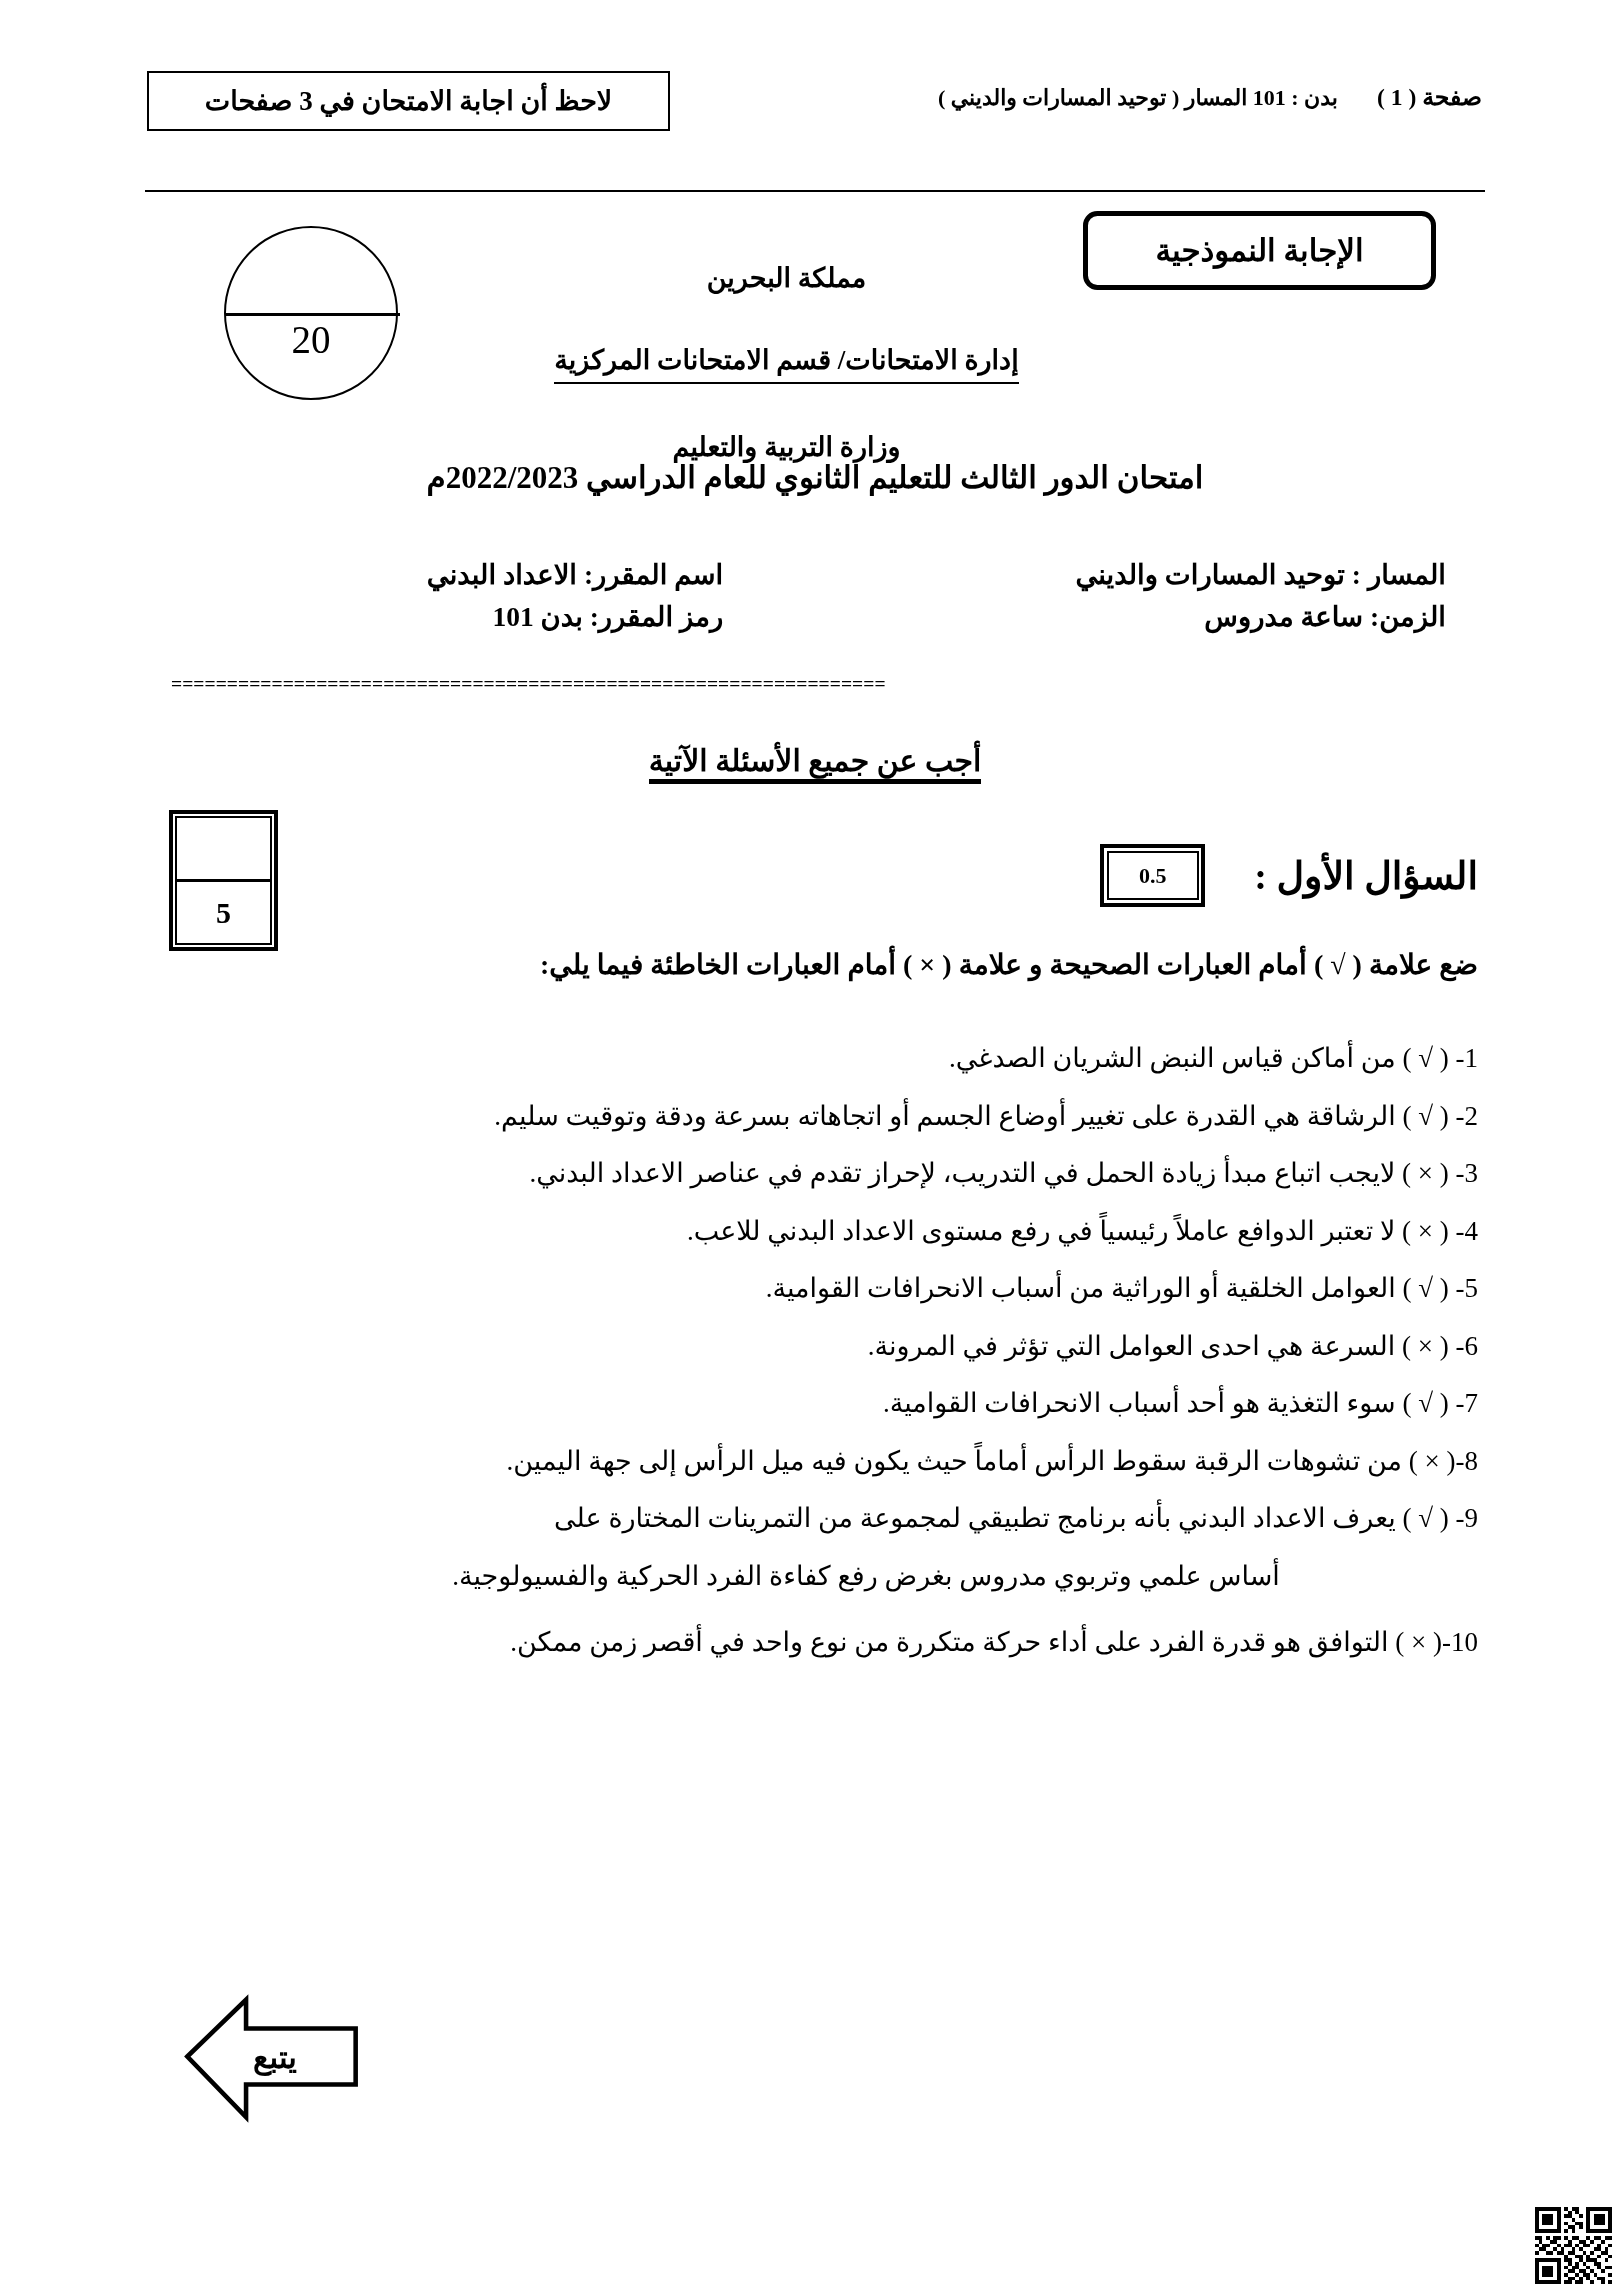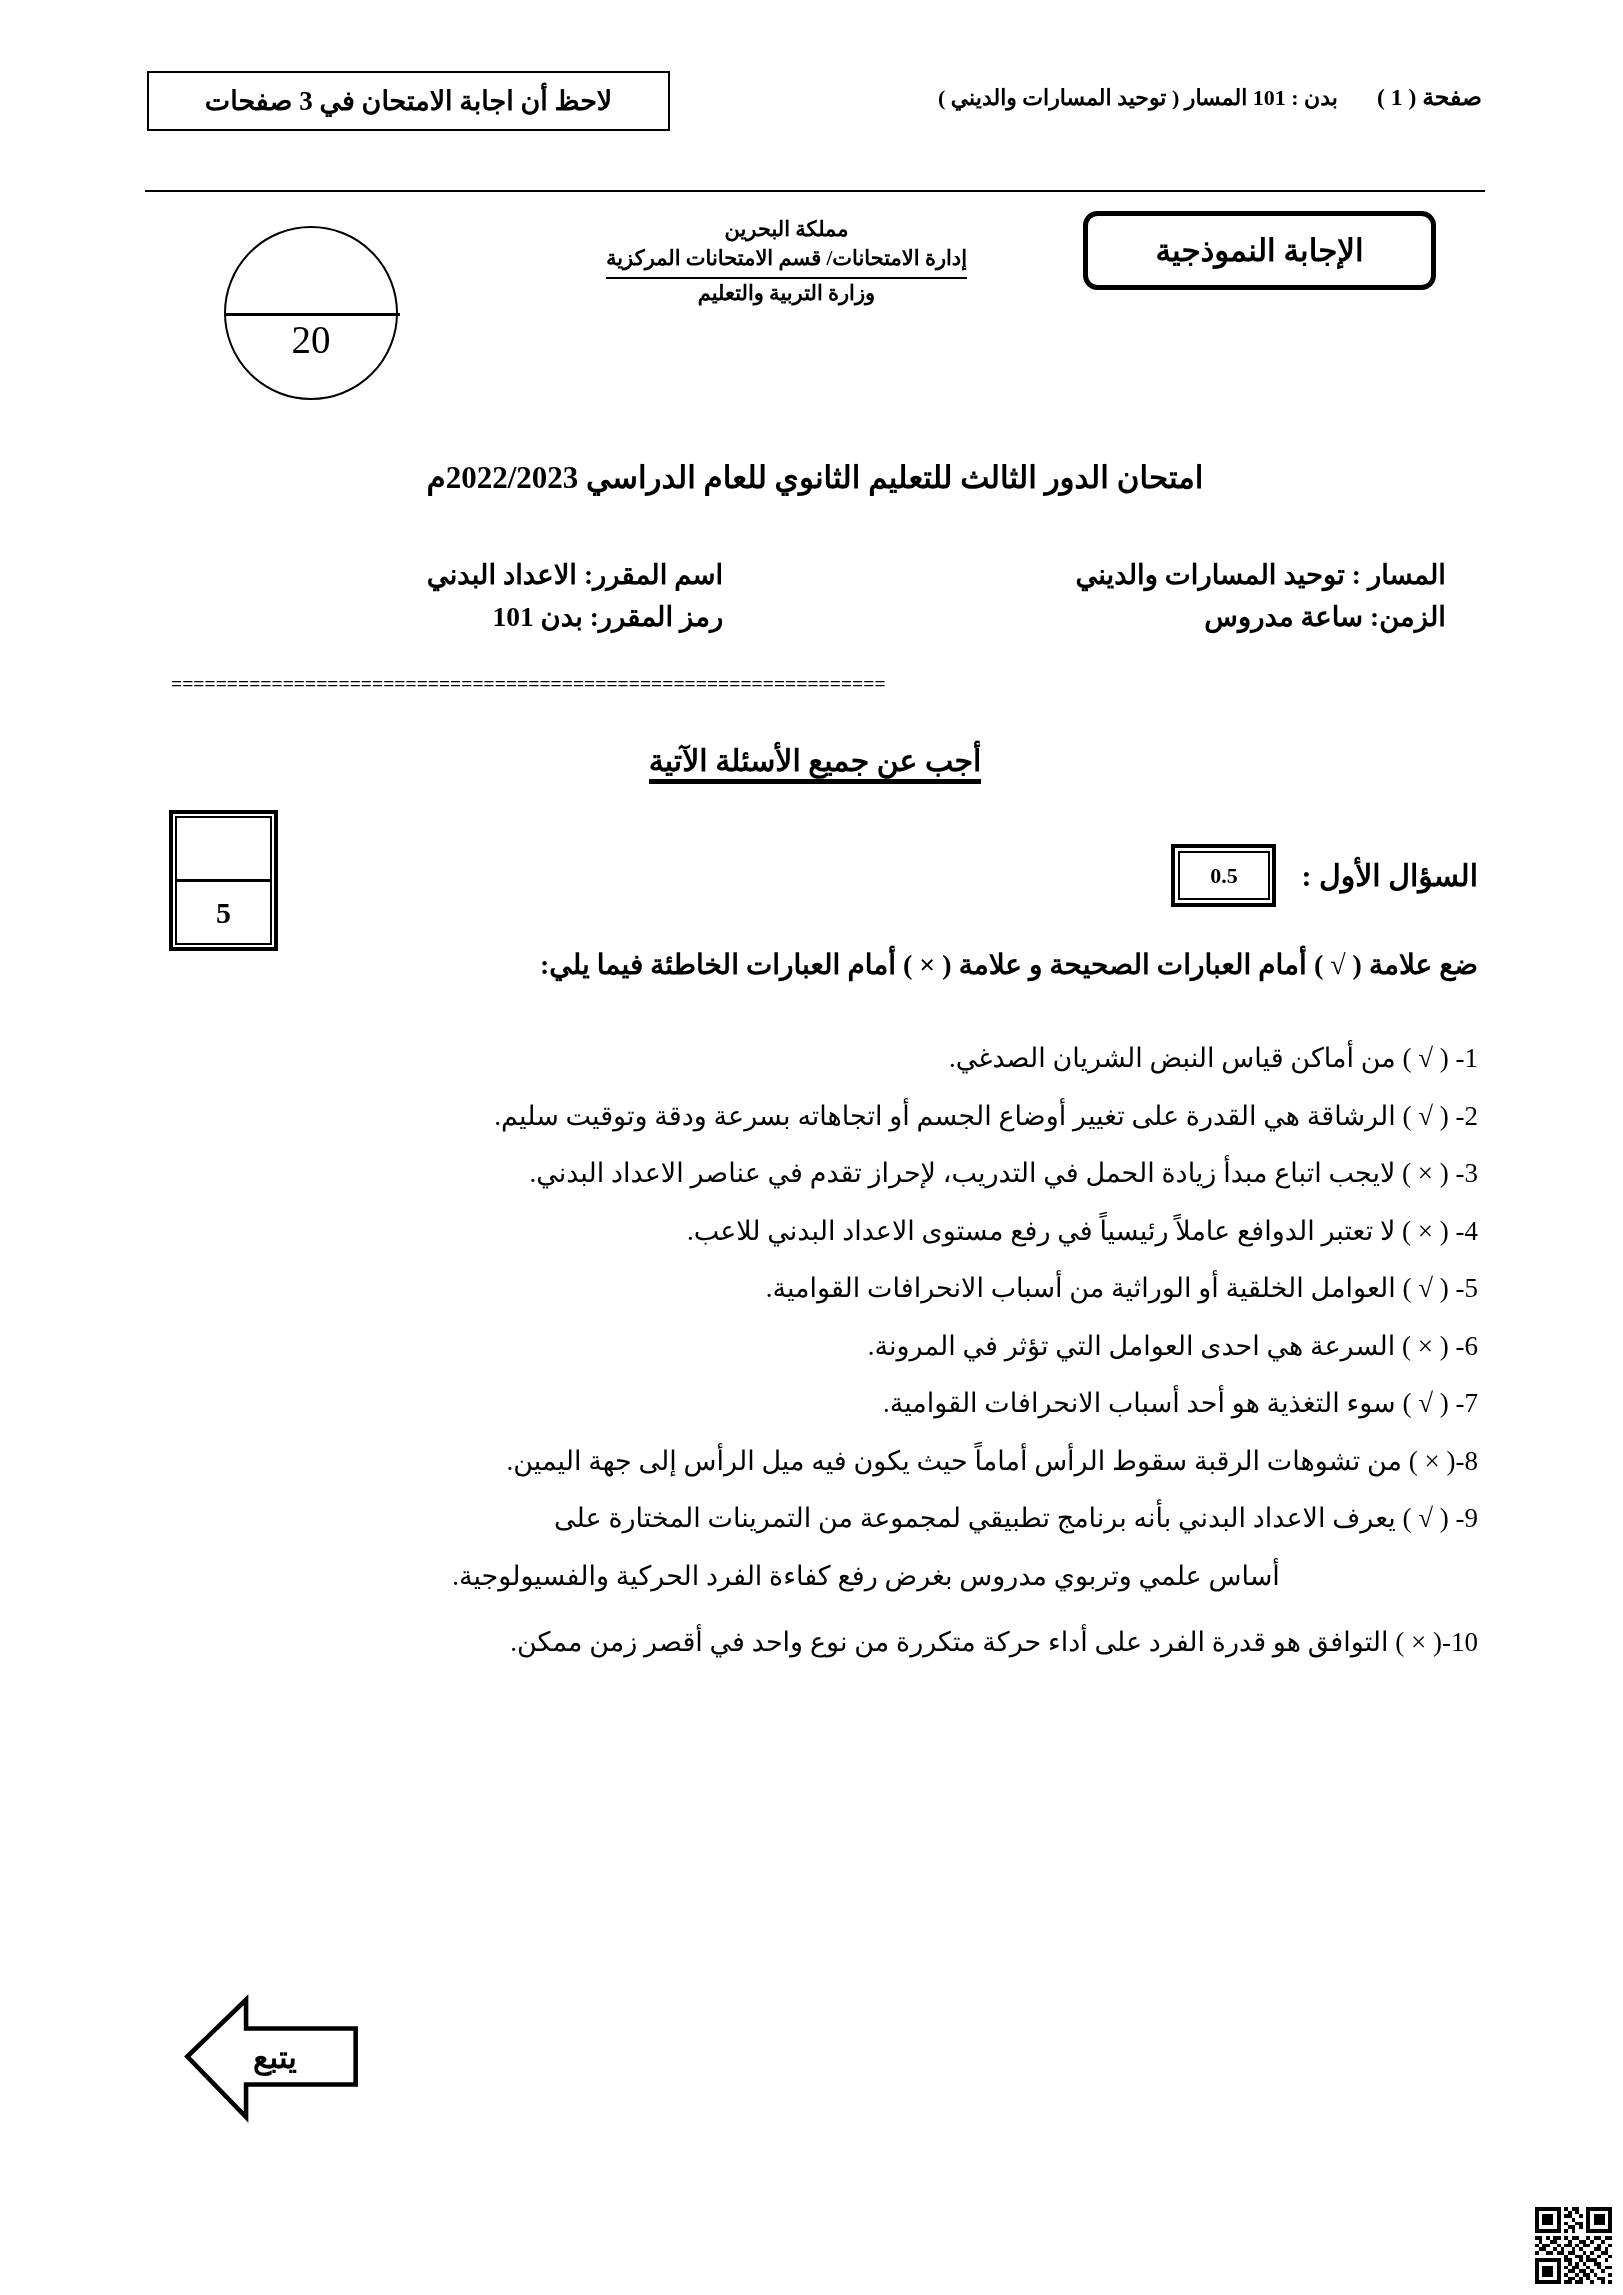--- a/index.html
+++ b/index.html
@@ -99,22 +99,23 @@
   }
   .ministry {
     position: absolute;
     top: 6.5px;
     left: 393px;
     width: 497px;
     text-align: center;
     line-height: 1.42;
   }
   .ministry div {
-    font-size: 21px;
-    font-weight: 700;
+    font-size: 27px;
+    font-weight: 700;
+    margin-top: 44px;
   }
   .ministry .dept {
     display: inline-block;
     border-bottom: 2.6px solid #000;
     padding-bottom: 2.6px;
   }
   .mark-circle {
     position: absolute;
     top: 18.3px;
     left: 79px;
@@ -204,22 +205,23 @@
   .q1-header {
     position: absolute;
     top: 844px;
     right: 145px;
     display: flex;
     flex-direction: row;
     align-items: center;
     gap: 25px;
   }
   .q1-header .label {
-    font-size: 30px;
-    font-weight: 700;
+    font-size: 38px;
+    font-weight: 700;
+    margin-left: 24px;
   }
   .q1-mark {
     width: 105px;
     height: 63px;
     border: 4.6px solid #000;
     box-sizing: border-box;
     padding: 2.6px;
   }
   .q1-mark-inner {
     width: 100%;

